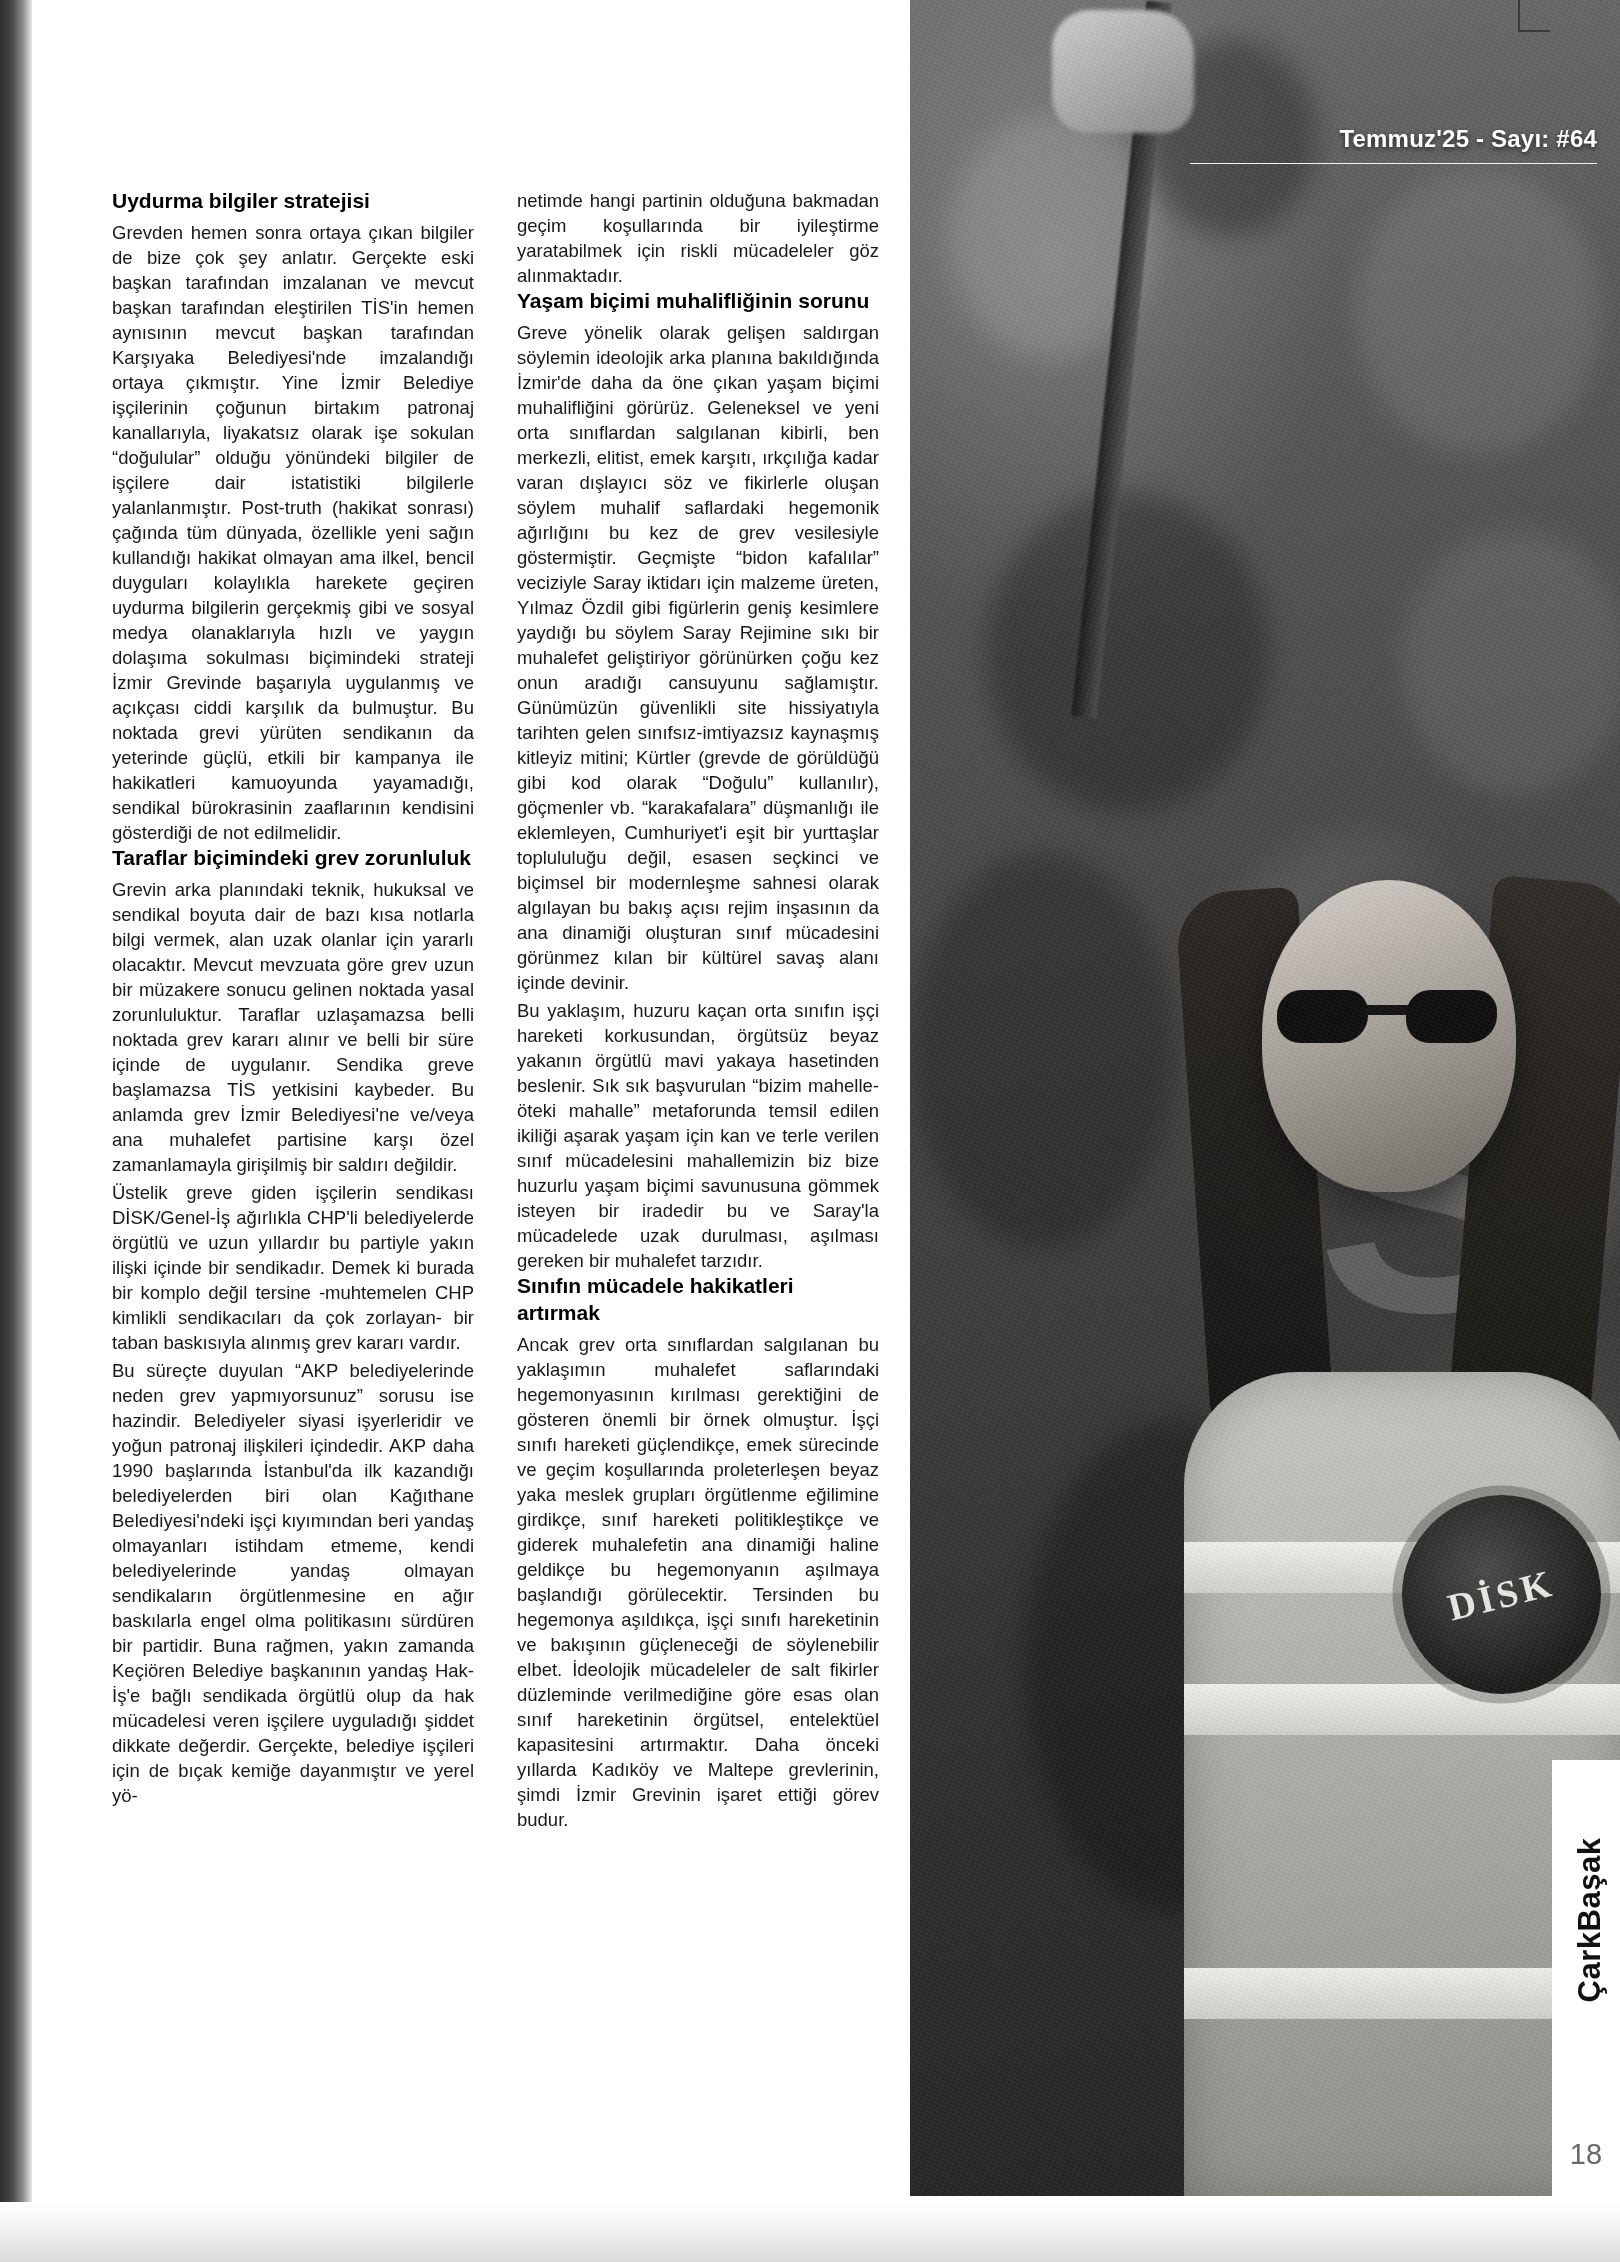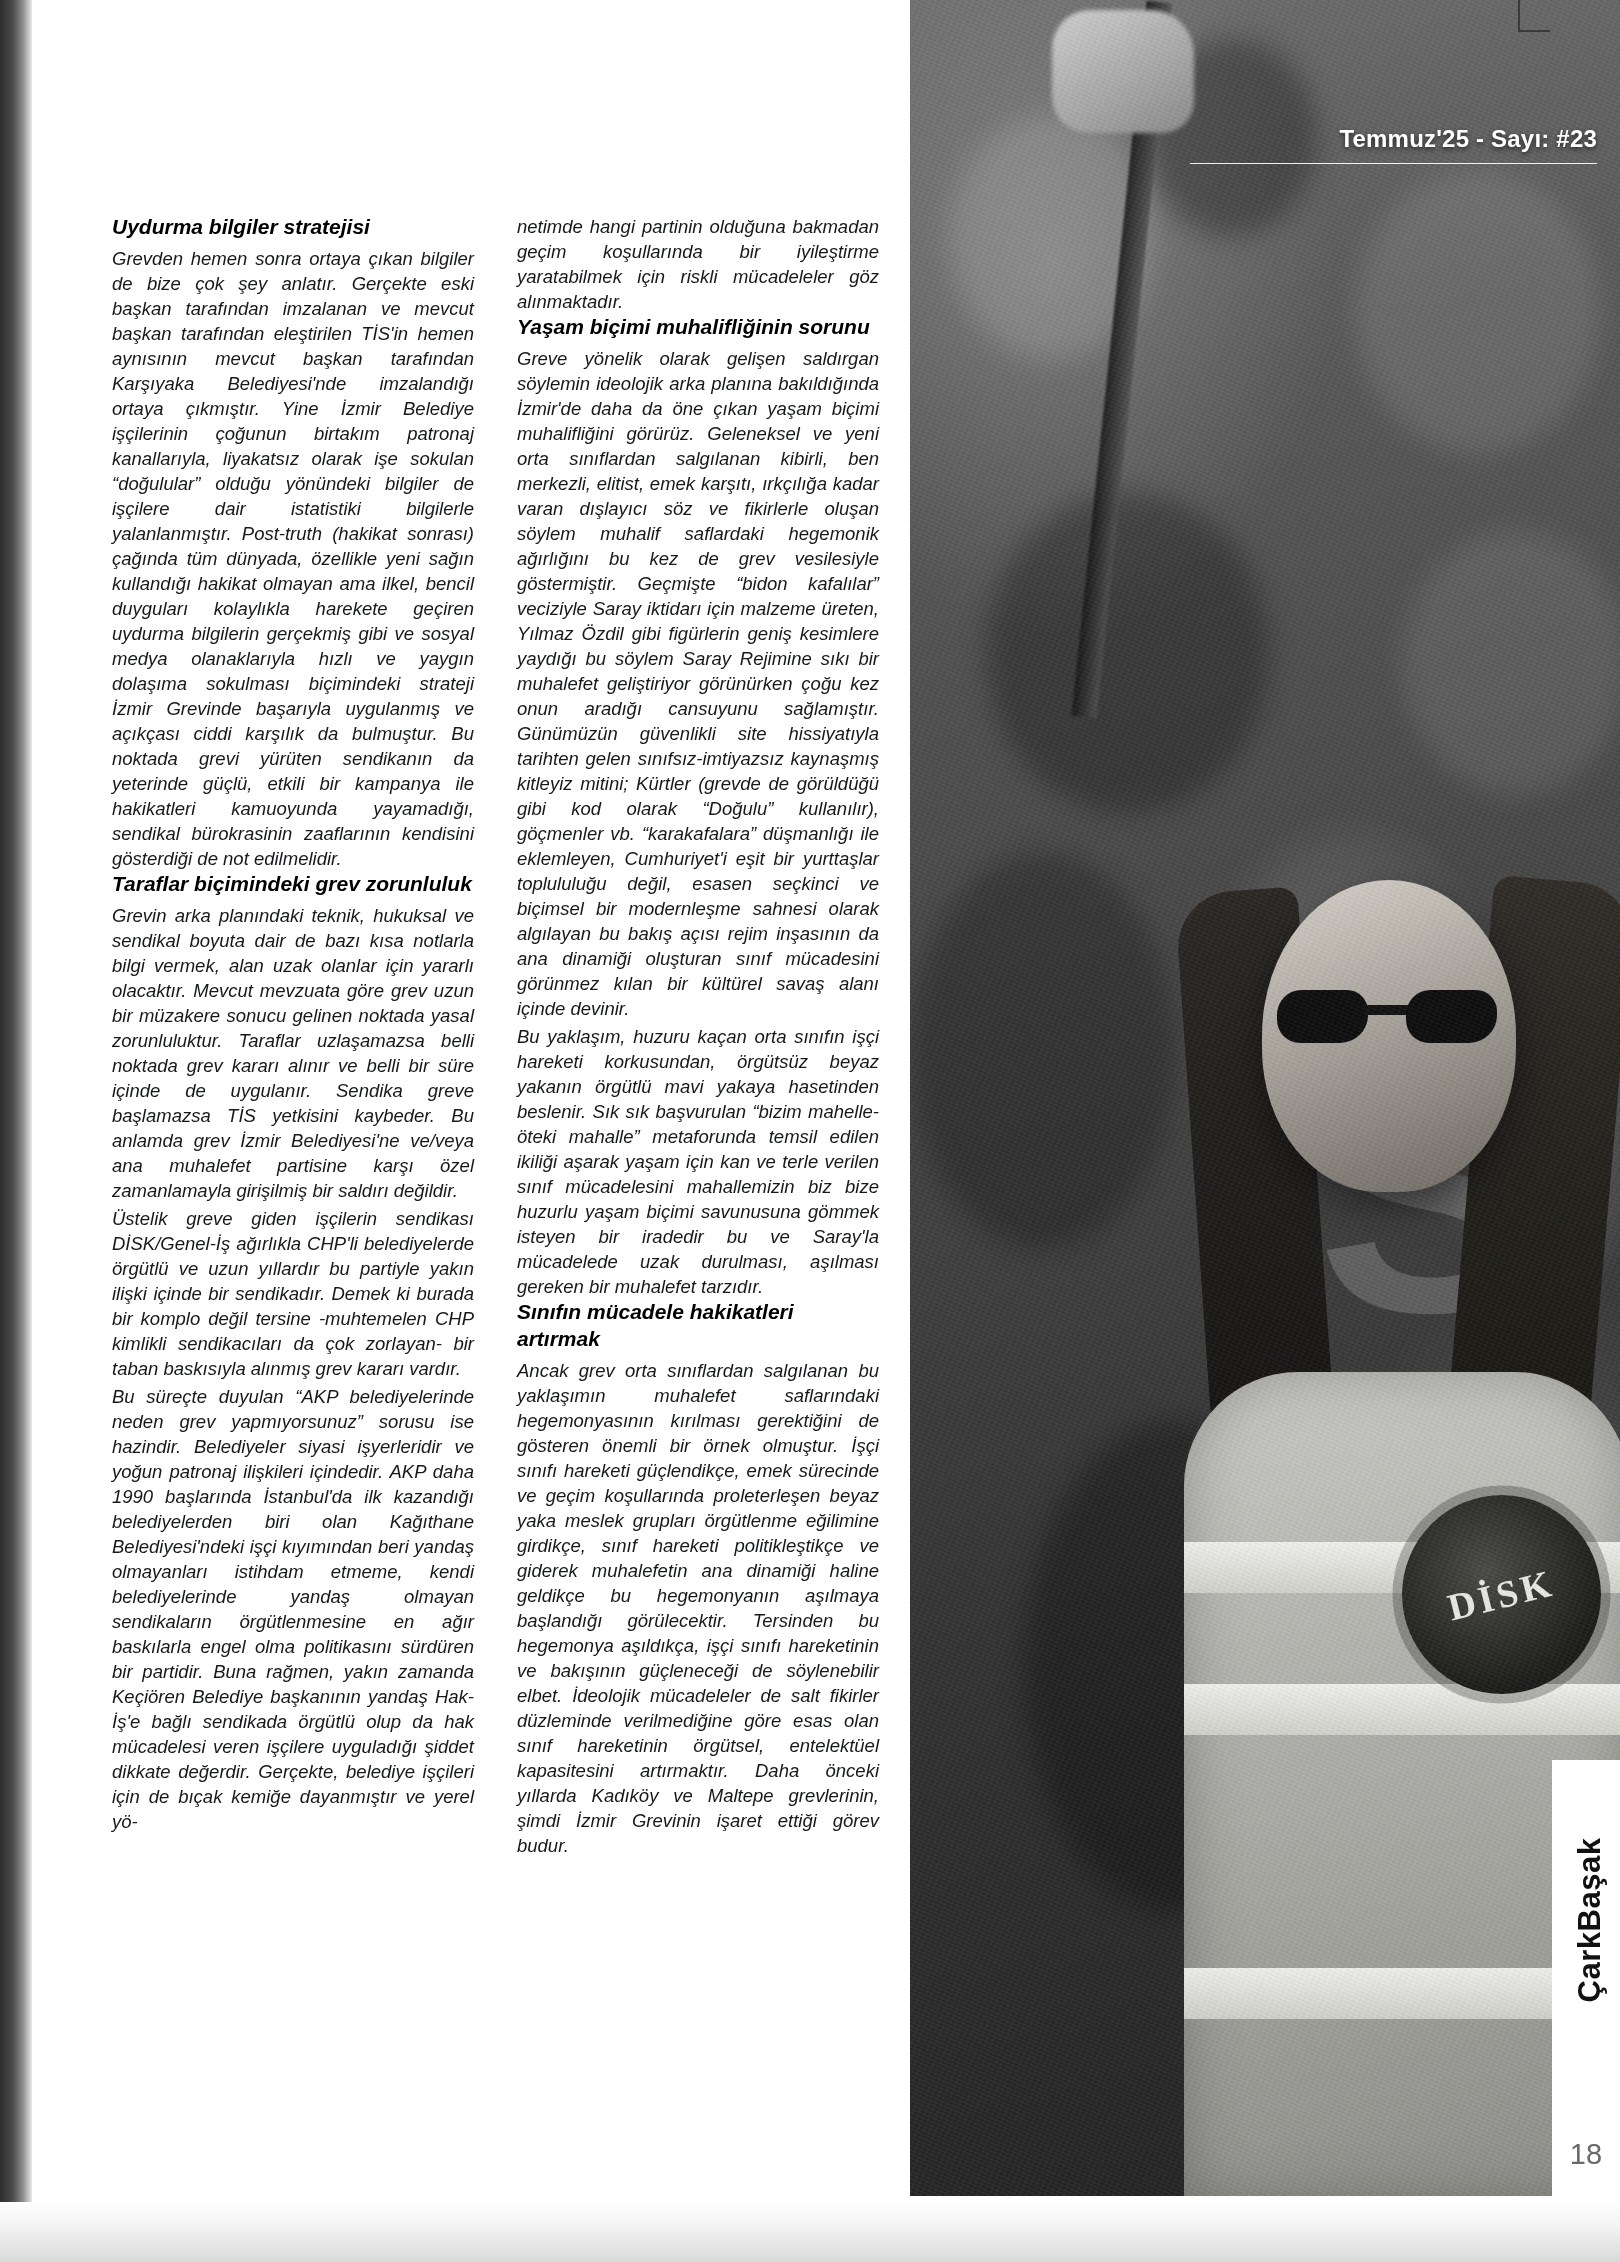--- a/index.html
+++ b/index.html
@@ -202,29 +202,28 @@
     left: 0; right: 0; bottom: 34px;
     text-align: center;
     font-size: 29px;
     color: #6a6a6a;
     font-weight: normal;
   }
 
   
   .col {
     position: absolute;
-    top: 214px;
+    top: 188px;
     width: 362px;
     font-size: 18.5px;
     line-height: 25px;
     text-align: justify;
     text-justify: inter-word;
     hyphens: auto;
     color: #16181a;
-    font-style: italic;
   }
   .col.left  { left: 112px; }
   .col.right { left: 517px; }
 
   .col h2 {
     font-size: 21px;
     line-height: 26.5px;
     font-weight: bold;
     margin: 0 0 5.7px 0;
     color: #000000;
@@ -270,21 +269,21 @@
       <div class="stripe s1"></div>
       <div class="stripe s2"></div>
       <div class="stripe s3"></div>
     </div>
     <div class="disk-badge">
       <span class="txt">DİSK</span>
     </div>
   </div>
 
   <div class="issue-banner">
-    <div class="txt">Temmuz'25 - Sayı: #23</div>
+    <div class="txt">Temmuz'25 - Sayı: #64</div>
     <div class="rule"></div>
   </div>
 
   <div class="side-tab">
     <div class="brand">ÇarkBaşak</div>
     <div class="pageno">18</div>
   </div>
 
   <div class="col left">
     <h2>Uydurma bilgiler stratejisi</h2>

